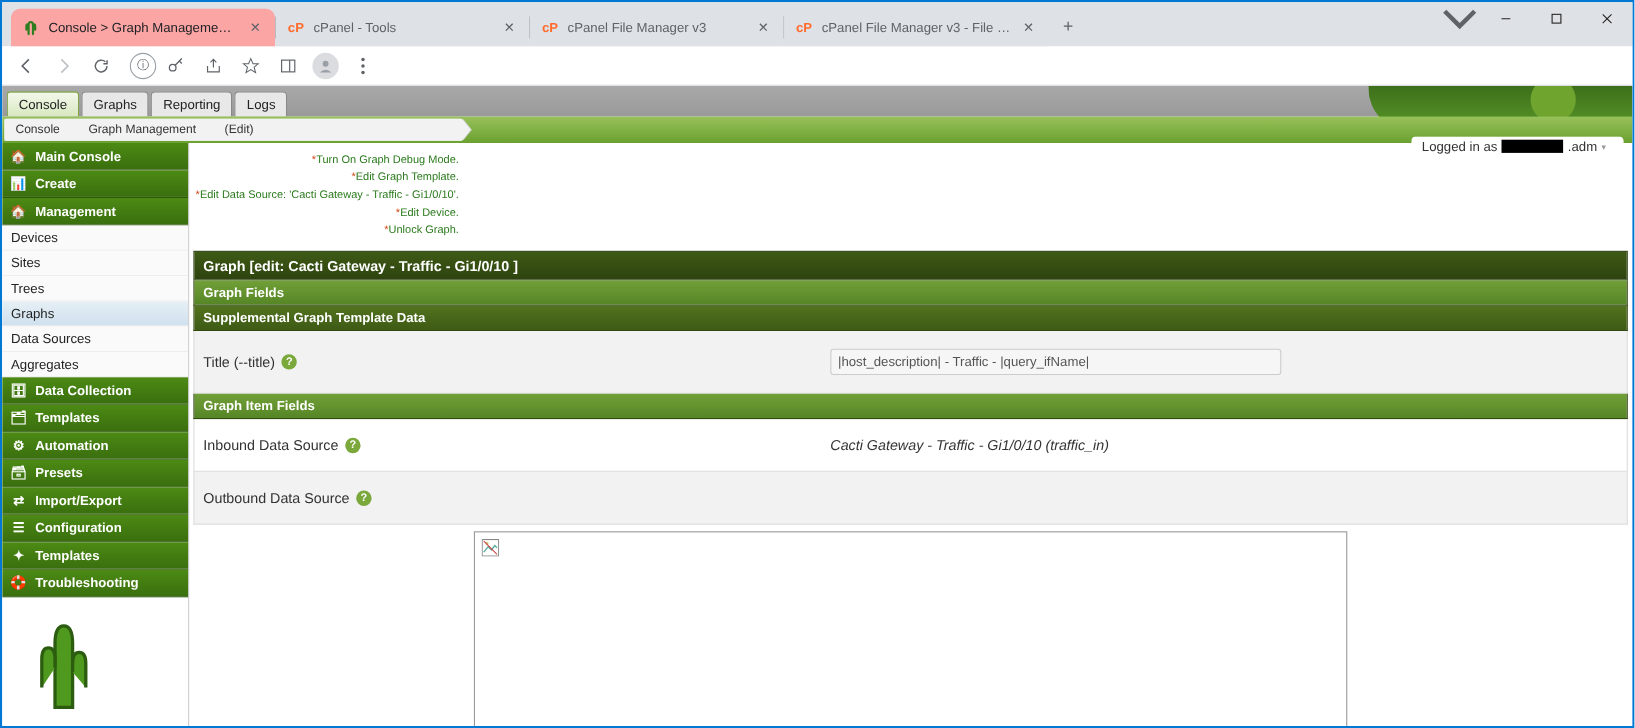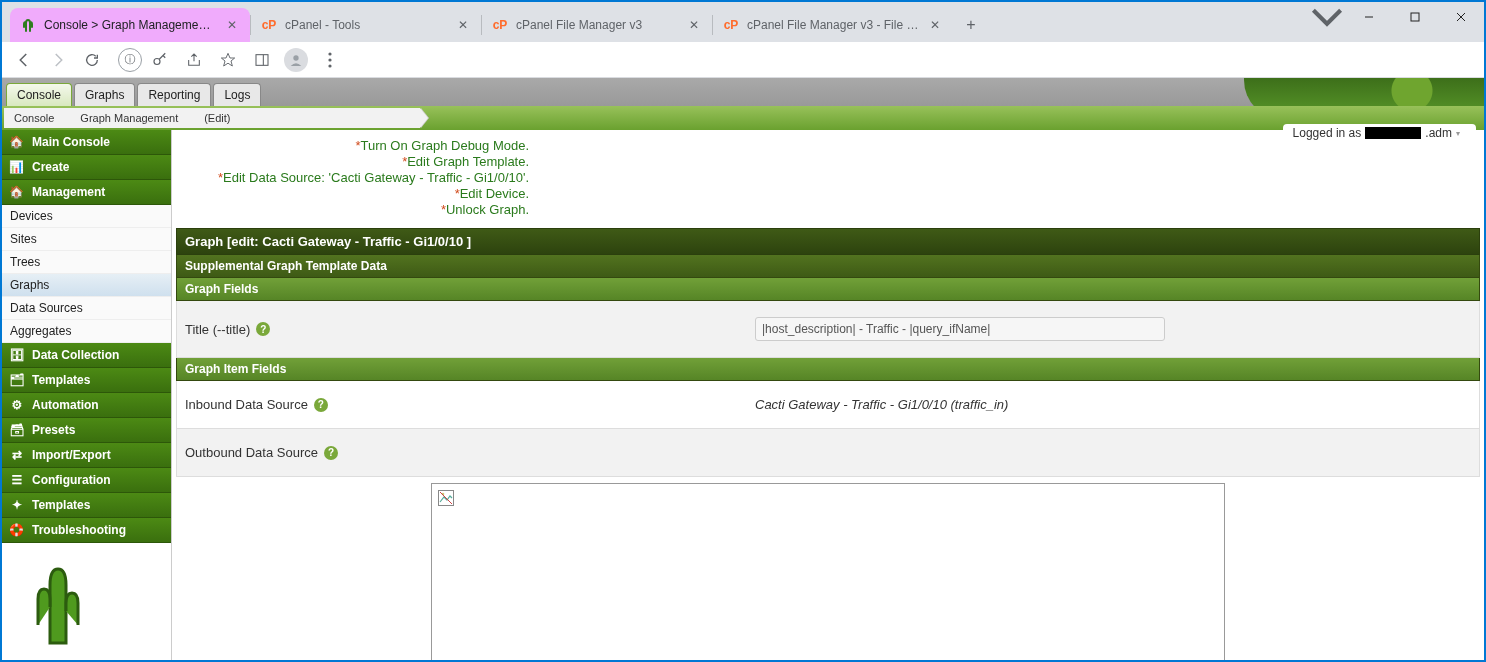--- a/index.html
+++ b/index.html
@@ -8,21 +8,21 @@
 
 .window { width: 1486px; height: 662px; border: 2px solid #0078d4; background: #fff; display: flex; flex-direction: column; }
 .browser-top { display: flex; align-items: flex-start; height: 40px; background: #dee1e6; padding-left: 8px; position: relative; }
 .win-controls { position: absolute; right: 0; top: 0; display: flex; }
 .win-btn { width: 46px; height: 30px; display: flex; align-items: center; justify-content: center; font-size: 10px; color: #222; }
 .win-btn svg { width: 10px; height: 10px; }
 .chevron-down-slot { width: 34px; height: 30px; display: flex; align-items: center; justify-content: center; position: absolute; right: 140px; top:0; }
 
 .tabs-row { display: flex; align-items: flex-end; height: 40px; padding-top: 6px; }
 .tab { height: 34px; min-width: 230px; max-width: 240px; background: #dee1e6; border-radius: 8px 8px 0 0; display: flex; align-items: center; padding: 0 10px; gap: 8px; color: #5f6368; font-size: 12px; position: relative; }
-.tab.active { background: #f0abfc; color: #202124; }
+.tab.active { background: #fca5a5; color: #202124; }
 .tab .favicon { width: 16px; height: 16px; flex-shrink: 0; display: flex; align-items: center; justify-content: center; }
 .tab .tab-title { flex: 1; white-space: nowrap; overflow: hidden; text-overflow: ellipsis; }
 .tab .tab-close { width: 16px; height: 16px; display: flex; align-items: center; justify-content: center; color: #5f6368; border-radius: 50%; flex-shrink: 0; }
 .tab-sep { width: 1px; height: 20px; background: #b8bbbf; align-self: center; margin: 0 0px; }
 .newtab { width: 28px; height: 28px; display: flex; align-items: center; justify-content: center; border-radius: 50%; color: #5f6368; margin-left: 4px; align-self: center; font-size: 16px; }
 
 .addr-row { height: 36px; background: #fff; display: flex; align-items: center; padding: 0 8px; gap: 6px; border-bottom: 1px solid #dadce0; }
 .nav-icon { width: 28px; height: 28px; display: flex; align-items: center; justify-content: center; border-radius: 50%; color: #5f6368; }
 .nav-icon.disabled { color: #bdc1c6; }
 .addr-info { width: 24px; height: 24px; display: flex; align-items: center; justify-content: center; border: 1px solid #9aa0a6; border-radius: 12px; color: #5f6368; font-size: 11px; margin-left: 6px; }
@@ -54,21 +54,21 @@
 .sidebar { width: 170px; background: #fff; border-right: 1px solid #ccc; display: flex; flex-direction: column; }
 .side-header { background: linear-gradient(#4c8a14,#3a6f0e); color: #fff; font-weight: bold; font-size: 12px; padding: 5px 8px; display: flex; align-items: center; gap: 8px; border-bottom: 1px solid #2d5709; }
 .side-header .sic { width: 14px; height: 14px; display: flex; align-items: center; justify-content: center; }
 .side-sub { font-size: 12px; color: #222; padding: 4px 8px; background: #fafafa; border-bottom: 1px solid #eee; }
 .side-sub.active-sub { background: linear-gradient(#e6eff5,#cfe0ee); }
 .cactus-logo { padding: 12px; }
 
 .content { flex: 1; overflow: auto; padding: 2px 4px 10px 4px; }
 .ctitle-row { display: flex; align-items: flex-start; padding: 6px 2px; }
 .ctitle { font-size: 14px; color: #333; flex: 1; }
-.links-col { text-align: right; font-size: 13px; margin-left: 40px; }
+.links-col { text-align: right; font-size: 10px; }
 .links-col .lnk { color: #2a7a1c; display: block; line-height: 16px; }
 .links-col .lnk .ast { color: #d04a1b; }
 
 .panel-hd { background: linear-gradient(#3f5a16,#2d430e); color: #fff; font-weight: bold; font-size: 13px; padding: 5px 8px; border: 1px solid #2b3f0d; margin-top: 4px; }
 .panel-sub { background: linear-gradient(#52731f,#3e5a15); color: #fff; font-weight: bold; font-size: 12px; padding: 4px 8px; border: 1px solid #34490f; border-top: none; }
 .panel-sub.light { background: linear-gradient(#71a038,#568526); }
 .form-row { display: flex; align-items: center; padding: 16px 8px; border: 1px solid #ddd; border-top: none; font-size: 13px; }
 .form-row.alt { background: #f2f2f2; }
 .form-row .lbl { width: 570px; color: #333; display: flex; align-items: center; gap: 6px; }
 .form-row .val { flex: 1; color: #333; font-style: italic; }
@@ -292,22 +292,22 @@
           <div class="links-col">
             <a class="lnk"><span class="ast">*</span><span>Turn On Graph Debug Mode.</span></a>
             <a class="lnk"><span class="ast">*</span><span>Edit Graph Template.</span></a>
             <a class="lnk"><span class="ast">*</span><span>Edit Data Source: 'Cacti Gateway - Traffic - Gi1/0/10'.</span></a>
             <a class="lnk"><span class="ast">*</span><span>Edit Device.</span></a>
             <a class="lnk"><span class="ast">*</span><span>Unlock Graph.</span></a>
           </div>
         </div>
 
         <div class="panel-hd">Graph [edit: Cacti Gateway - Traffic - Gi1/0/10 ]</div>
+        <div class="panel-sub light">Graph Fields</div>
         <div class="panel-sub">Supplemental Graph Template Data</div>
-        <div class="panel-sub light">Graph Fields</div>
 
         <div class="form-row alt">
           <div class="lbl">
               <span>Title (--title)</span> 
               <span class="help-ic">?</span>
             </div>
           <div class="val">
             <input class="text-input" type="text" readonly="" value="|host_description| - Traffic - |query_ifName|" style="">
           </div>
         </div>

